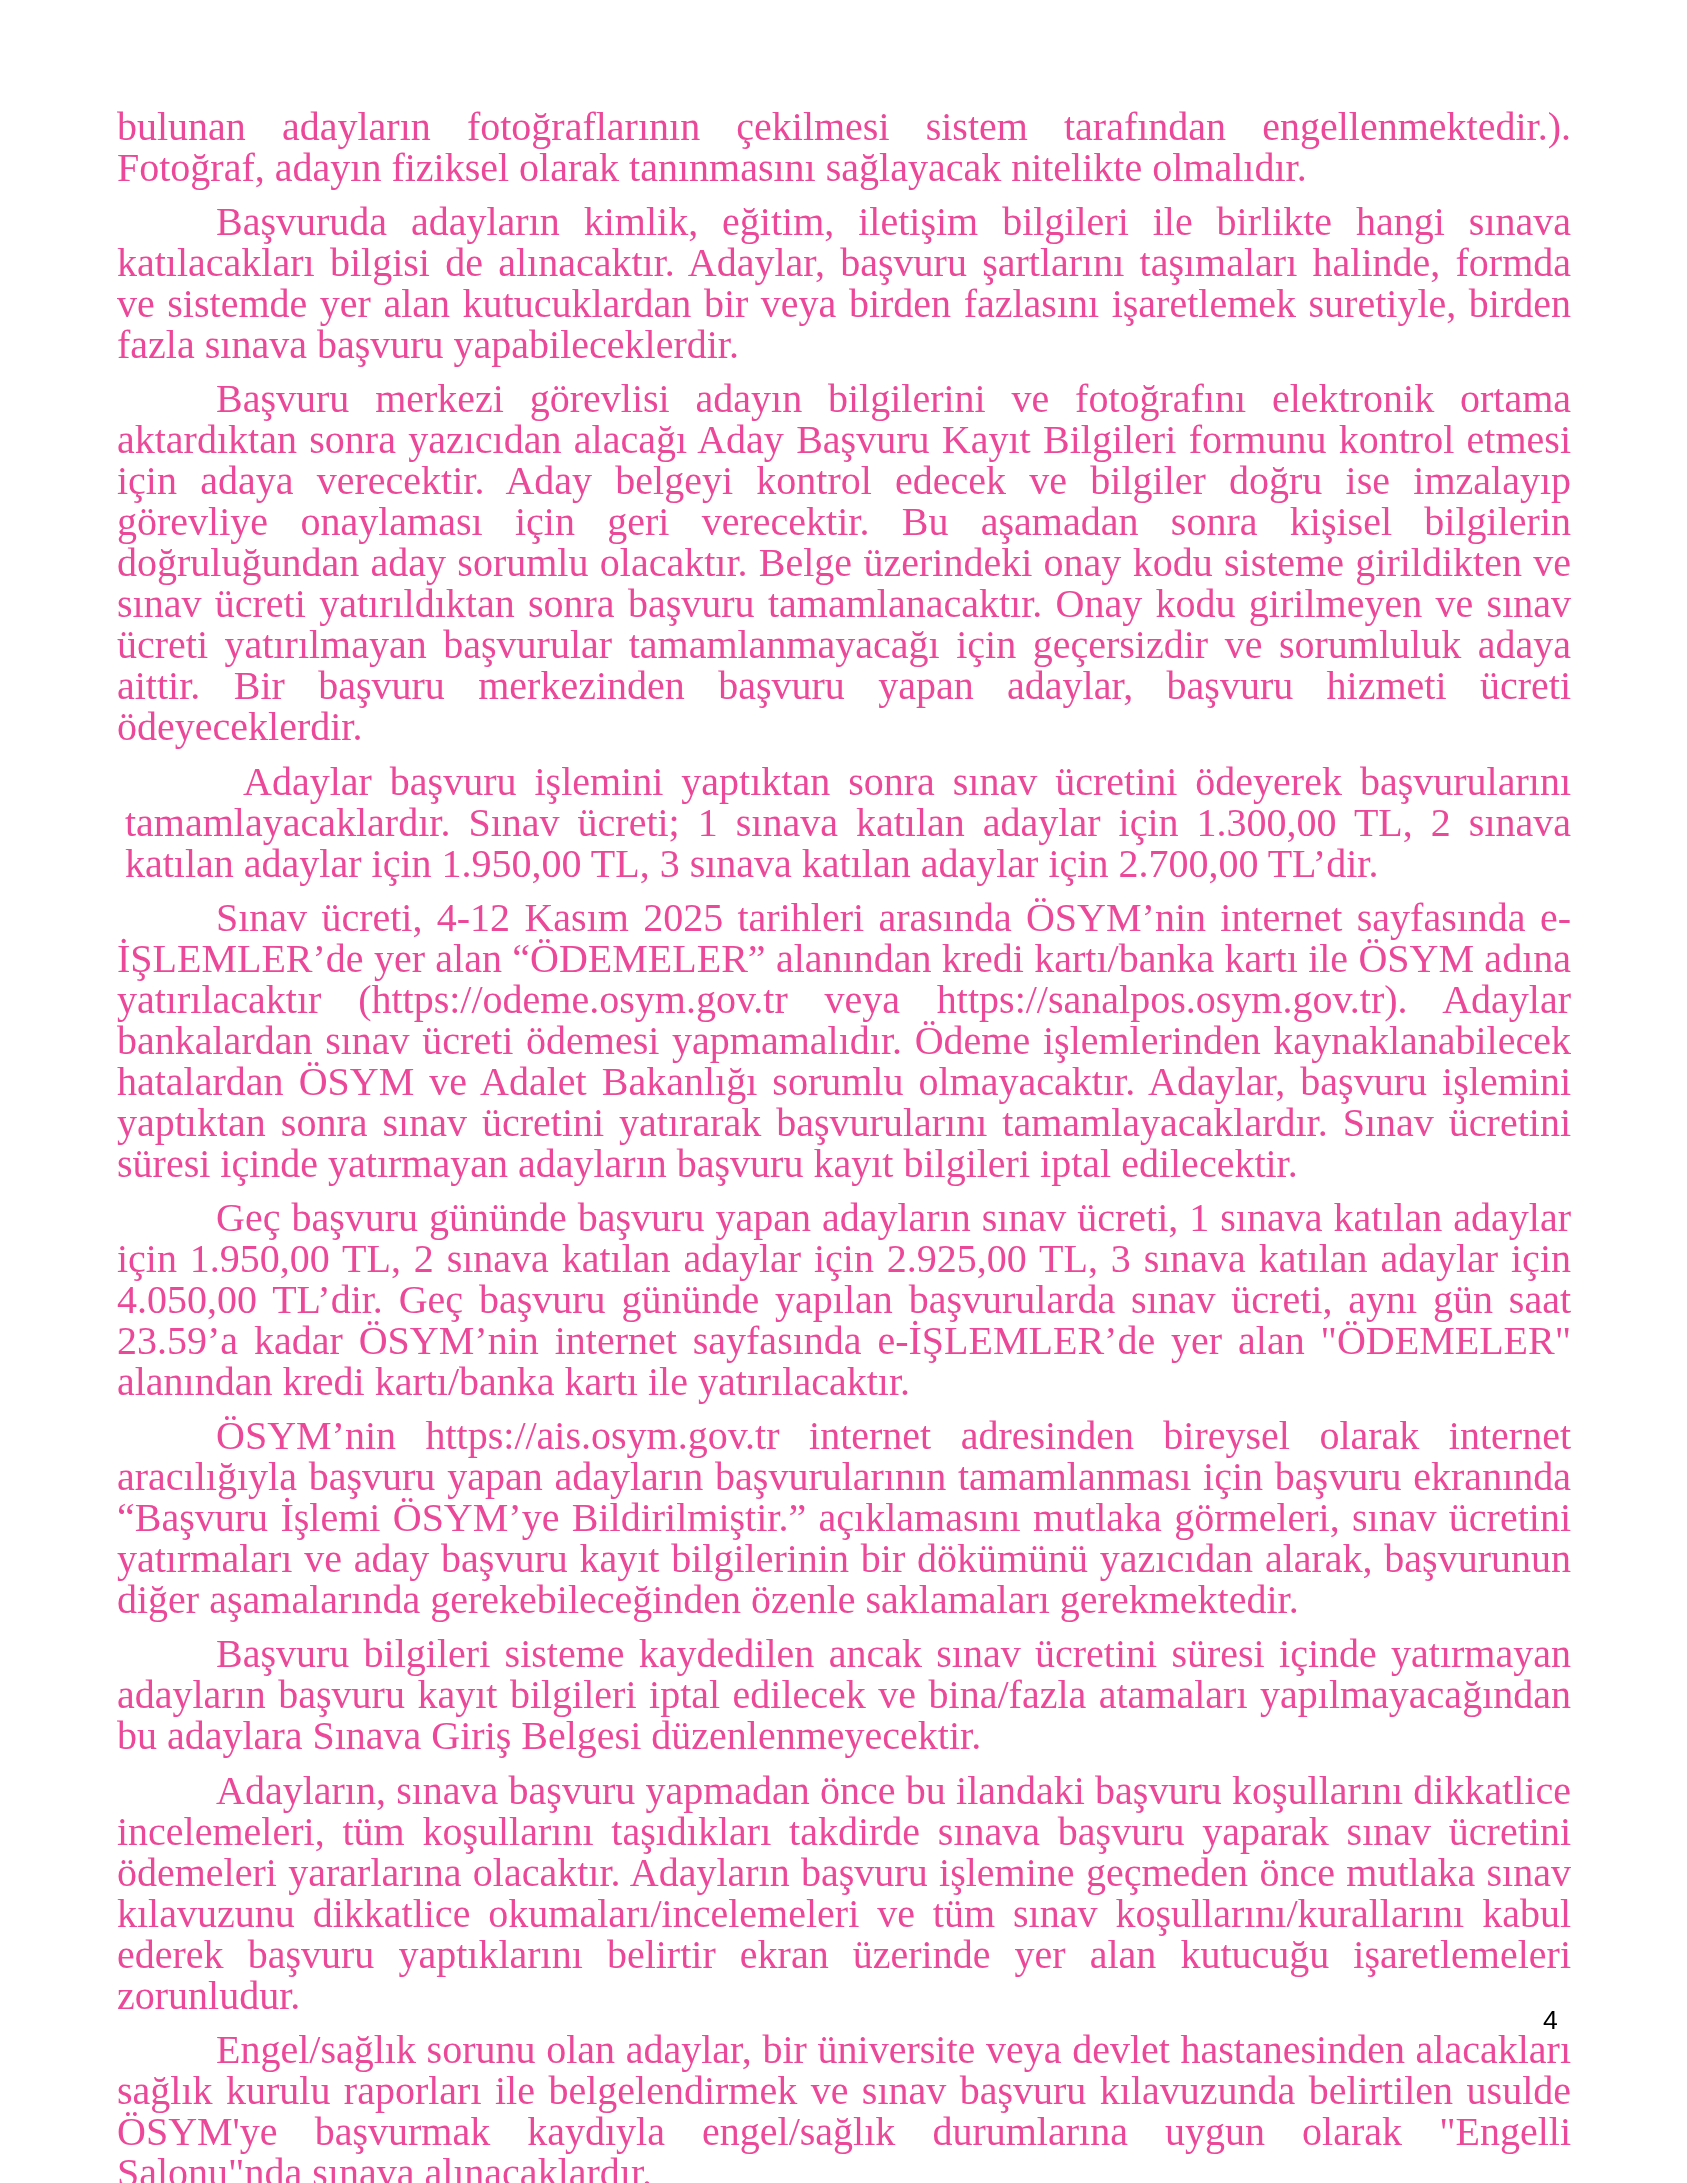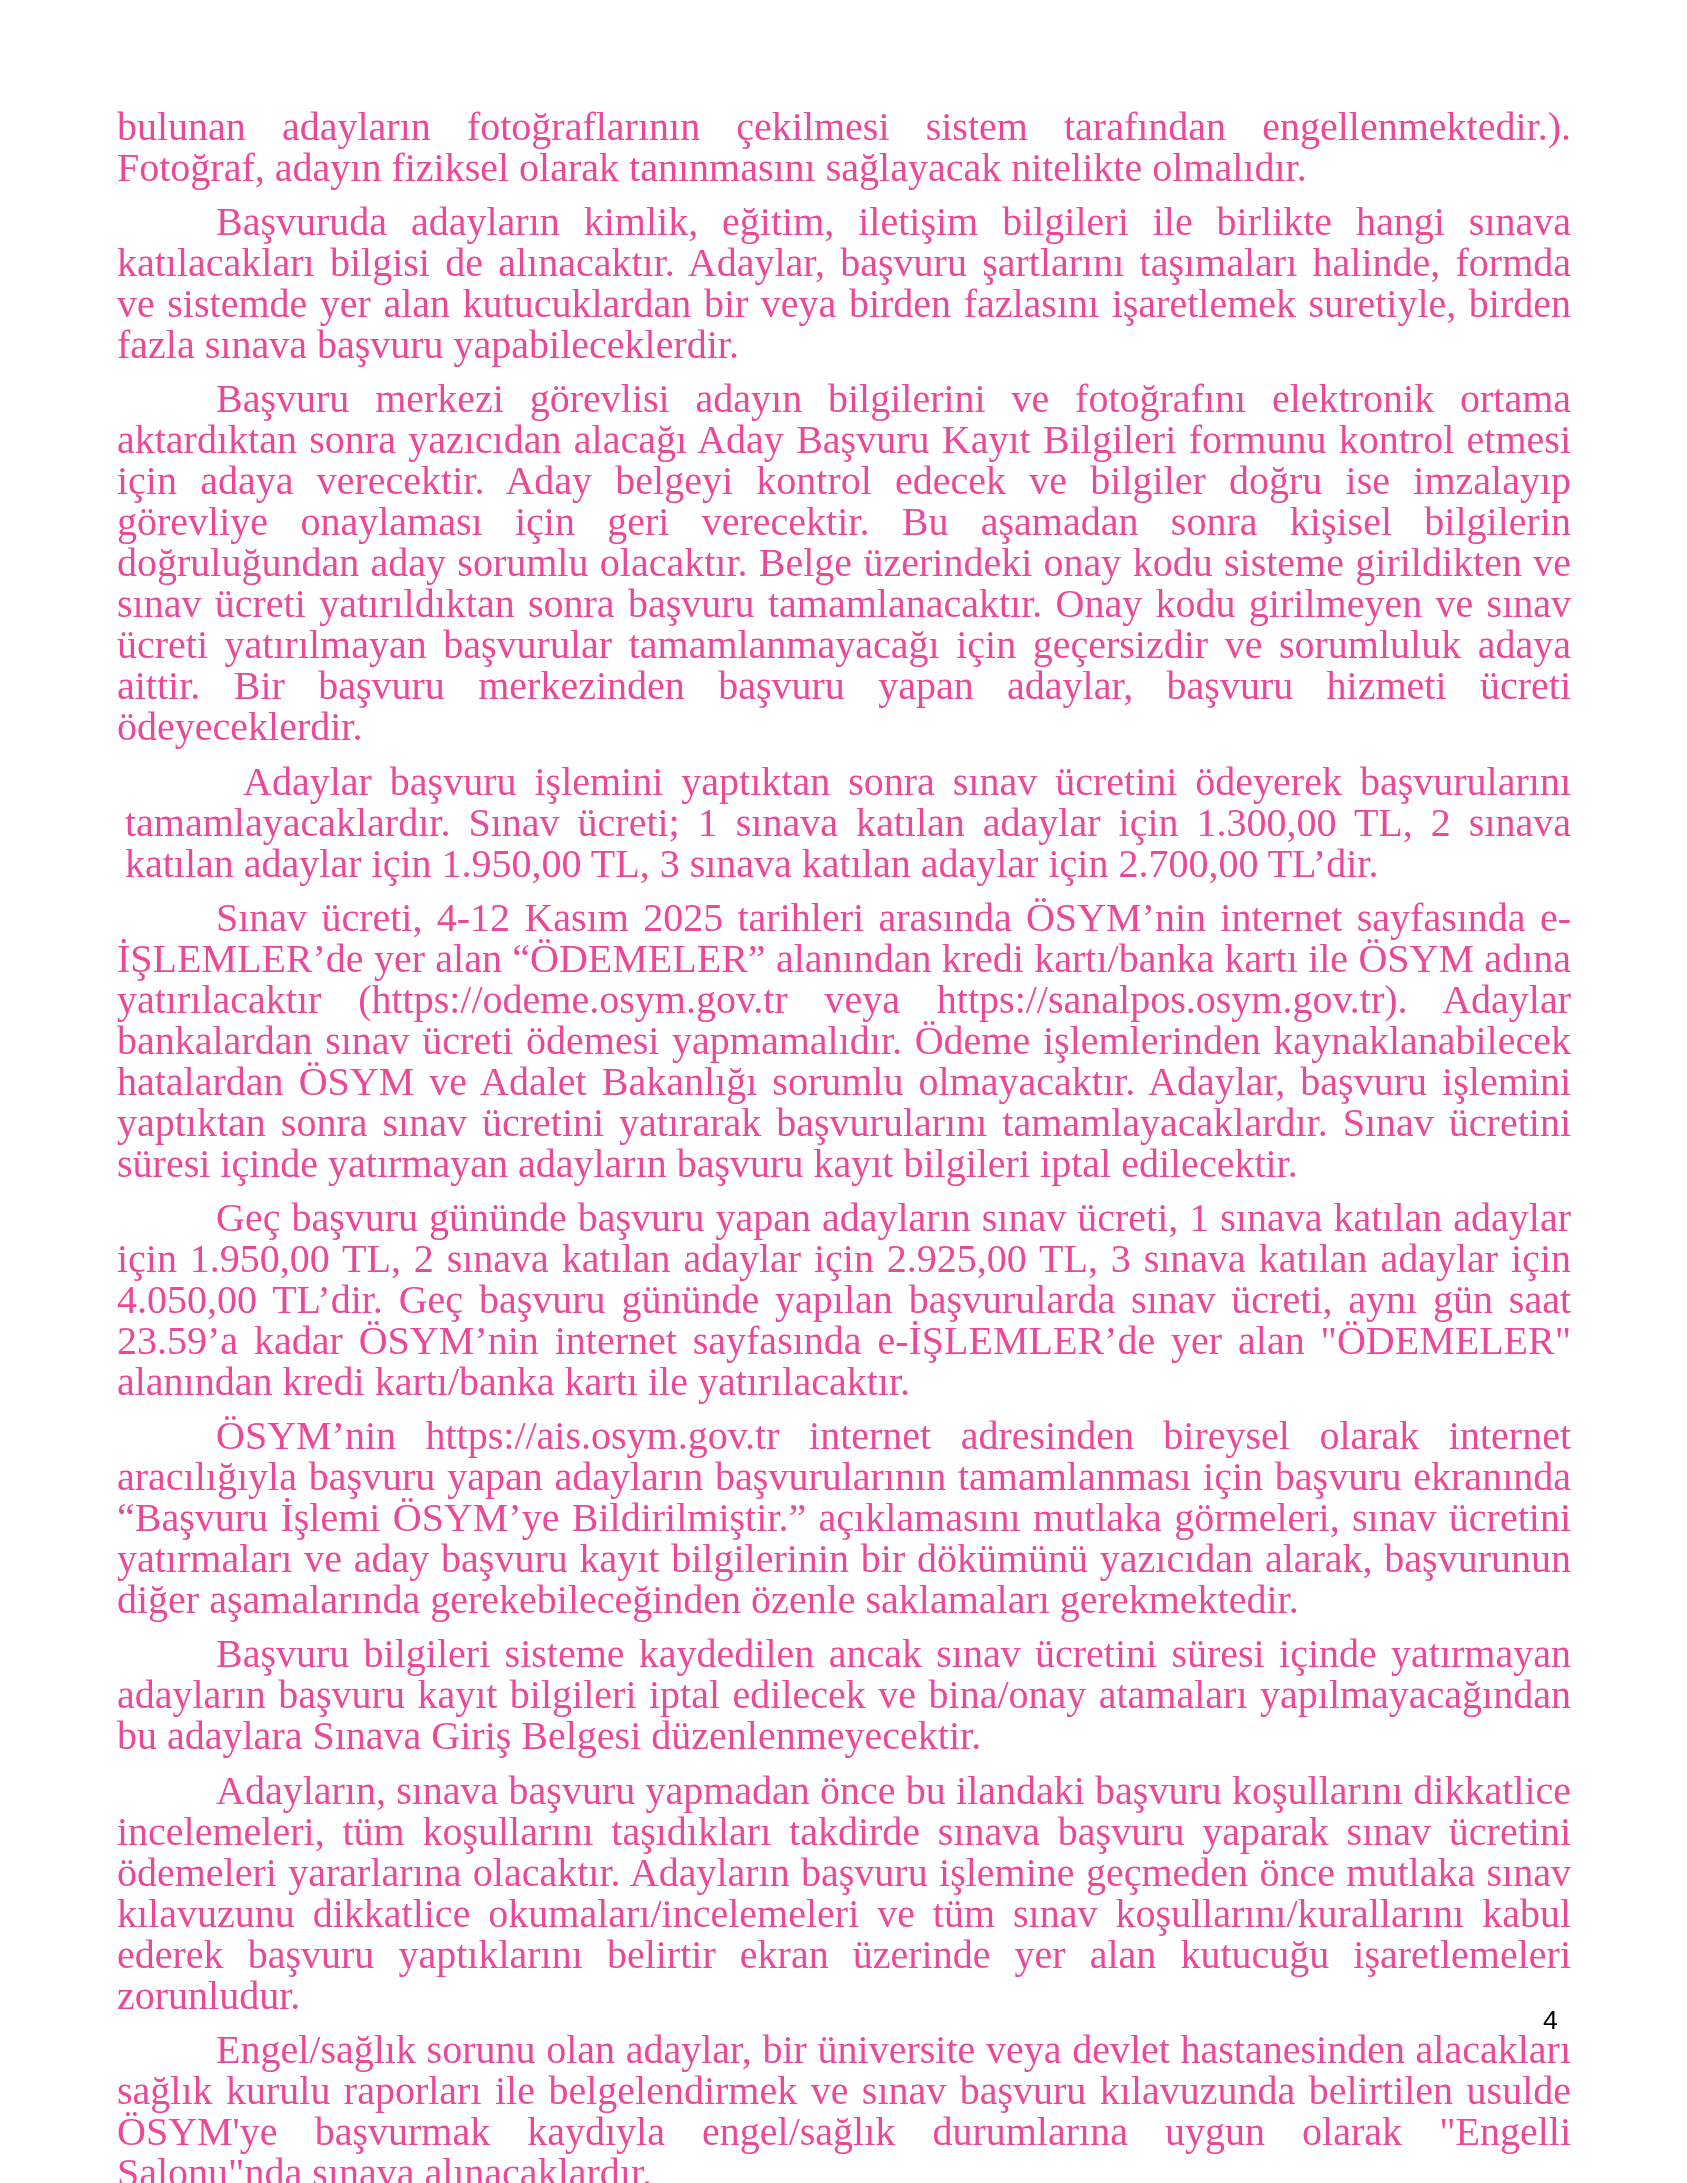--- a/index.html
+++ b/index.html
@@ -35,19 +35,19 @@
 <body>
 
 <div class="page">
   <p class="para no-indent">bulunan adayların fotoğraflarının çekilmesi sistem tarafından engellenmektedir.). Fotoğraf, adayın fiziksel olarak tanınmasını sağlayacak nitelikte olmalıdır.</p>
   <p class="para">Başvuruda adayların kimlik, eğitim, iletişim bilgileri ile birlikte hangi sınava katılacakları bilgisi de alınacaktır. Adaylar, başvuru şartlarını taşımaları halinde, formda ve sistemde yer alan kutucuklardan bir veya birden fazlasını işaretlemek suretiyle, birden fazla sınava başvuru yapabileceklerdir.</p>
   <p class="para">Başvuru merkezi görevlisi adayın bilgilerini ve fotoğrafını elektronik ortama aktardıktan sonra yazıcıdan alacağı Aday Başvuru Kayıt Bilgileri formunu kontrol etmesi için adaya verecektir. Aday belgeyi kontrol edecek ve bilgiler doğru ise imzalayıp görevliye onaylaması için geri verecektir. Bu aşamadan sonra kişisel bilgilerin doğruluğundan aday sorumlu olacaktır. Belge üzerindeki onay kodu sisteme girildikten ve sınav ücreti yatırıldıktan sonra başvuru tamamlanacaktır. Onay kodu girilmeyen ve sınav ücreti yatırılmayan başvurular tamamlanmayacağı için geçersizdir ve sorumluluk adaya aittir. Bir başvuru merkezinden başvuru yapan adaylar, başvuru hizmeti ücreti ödeyeceklerdir.</p>
   <p class="para wide-indent">Adaylar başvuru işlemini yaptıktan sonra sınav ücretini ödeyerek başvurularını tamamlayacaklardır. Sınav ücreti; 1 sınava katılan adaylar için 1.300,00 TL, 2 sınava katılan adaylar için 1.950,00 TL, 3 sınava katılan adaylar için 2.700,00 TL’dir.</p>
   <p class="para">Sınav ücreti, 4-12 Kasım 2025 tarihleri arasında ÖSYM’nin internet sayfasında e-İŞLEMLER’de yer alan “ÖDEMELER” alanından kredi kartı/banka kartı ile ÖSYM adına yatırılacaktır (https://odeme.osym.gov.tr veya https://sanalpos.osym.gov.tr). Adaylar bankalardan sınav ücreti ödemesi yapmamalıdır. Ödeme işlemlerinden kaynaklanabilecek hatalardan ÖSYM ve Adalet Bakanlığı sorumlu olmayacaktır. Adaylar, başvuru işlemini yaptıktan sonra sınav ücretini yatırarak başvurularını tamamlayacaklardır. Sınav ücretini süresi içinde yatırmayan adayların başvuru kayıt bilgileri iptal edilecektir.</p>
   <p class="para">Geç başvuru gününde başvuru yapan adayların sınav ücreti, 1 sınava katılan adaylar için 1.950,00 TL, 2 sınava katılan adaylar için 2.925,00 TL, 3 sınava katılan adaylar için 4.050,00 TL’dir. Geç başvuru gününde yapılan başvurularda sınav ücreti, aynı gün saat 23.59’a kadar ÖSYM’nin internet sayfasında e-İŞLEMLER’de yer alan "ÖDEMELER" alanından kredi kartı/banka kartı ile yatırılacaktır.</p>
   <p class="para">ÖSYM’nin https://ais.osym.gov.tr internet adresinden bireysel olarak internet aracılığıyla başvuru yapan adayların başvurularının tamamlanması için başvuru ekranında “Başvuru İşlemi ÖSYM’ye Bildirilmiştir.” açıklamasını mutlaka görmeleri, sınav ücretini yatırmaları ve aday başvuru kayıt bilgilerinin bir dökümünü yazıcıdan alarak, başvurunun diğer aşamalarında gerekebileceğinden özenle saklamaları gerekmektedir.</p>
-  <p class="para">Başvuru bilgileri sisteme kaydedilen ancak sınav ücretini süresi içinde yatırmayan adayların başvuru kayıt bilgileri iptal edilecek ve bina/onay atamaları yapılmayacağından bu adaylara Sınava Giriş Belgesi düzenlenmeyecektir.</p>
+  <p class="para">Başvuru bilgileri sisteme kaydedilen ancak sınav ücretini süresi içinde yatırmayan adayların başvuru kayıt bilgileri iptal edilecek ve bina/fazla atamaları yapılmayacağından bu adaylara Sınava Giriş Belgesi düzenlenmeyecektir.</p>
   <p class="para">Adayların, sınava başvuru yapmadan önce bu ilandaki başvuru koşullarını dikkatlice incelemeleri, tüm koşullarını taşıdıkları takdirde sınava başvuru yaparak sınav ücretini ödemeleri yararlarına olacaktır. Adayların başvuru işlemine geçmeden önce mutlaka sınav kılavuzunu dikkatlice okumaları/incelemeleri ve tüm sınav koşullarını/kurallarını kabul ederek başvuru yaptıklarını belirtir ekran üzerinde yer alan kutucuğu işaretlemeleri zorunludur.</p>
   <p class="para">Engel/sağlık sorunu olan adaylar, bir üniversite veya devlet hastanesinden alacakları sağlık kurulu raporları ile belgelendirmek ve sınav başvuru kılavuzunda belirtilen usulde ÖSYM'ye başvurmak kaydıyla engel/sağlık durumlarına uygun olarak "Engelli Salonu"nda sınava alınacaklardır.</p>
 </div>
 
 <div class="page-number">4</div>
 
 
 </body></html>

